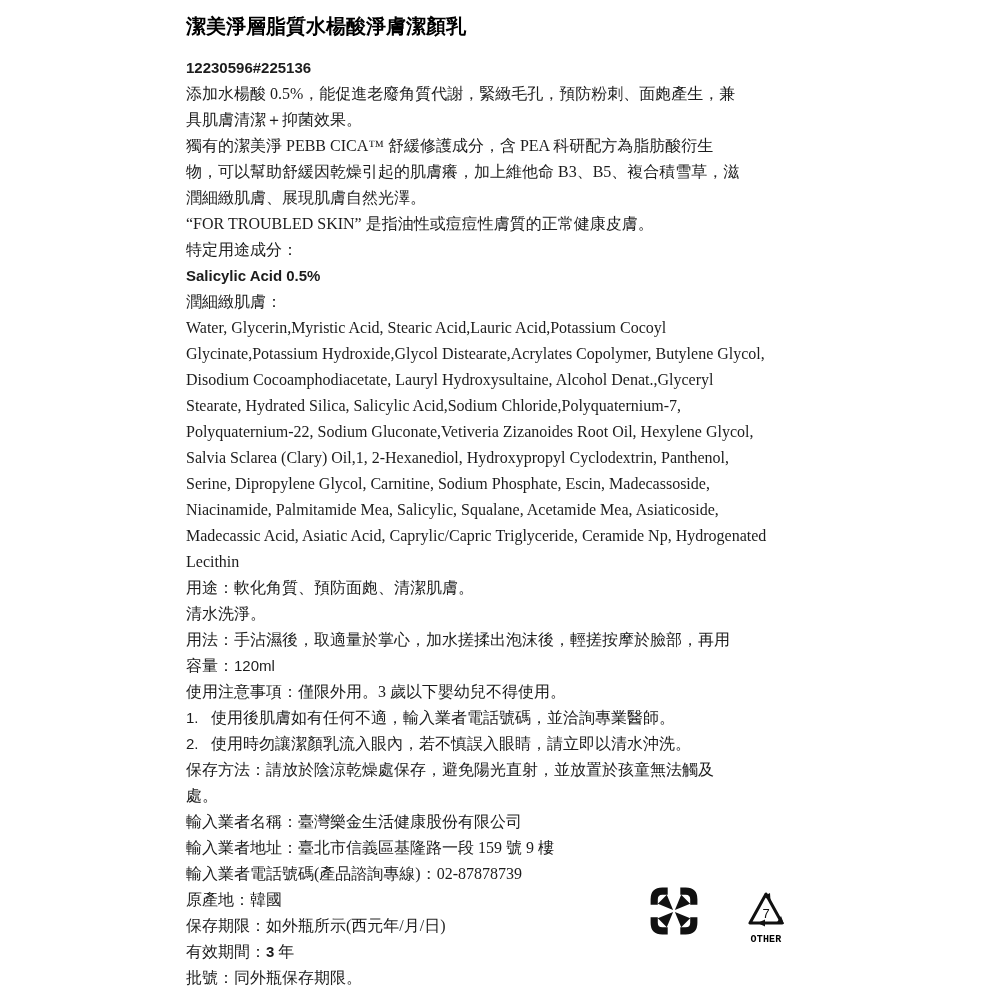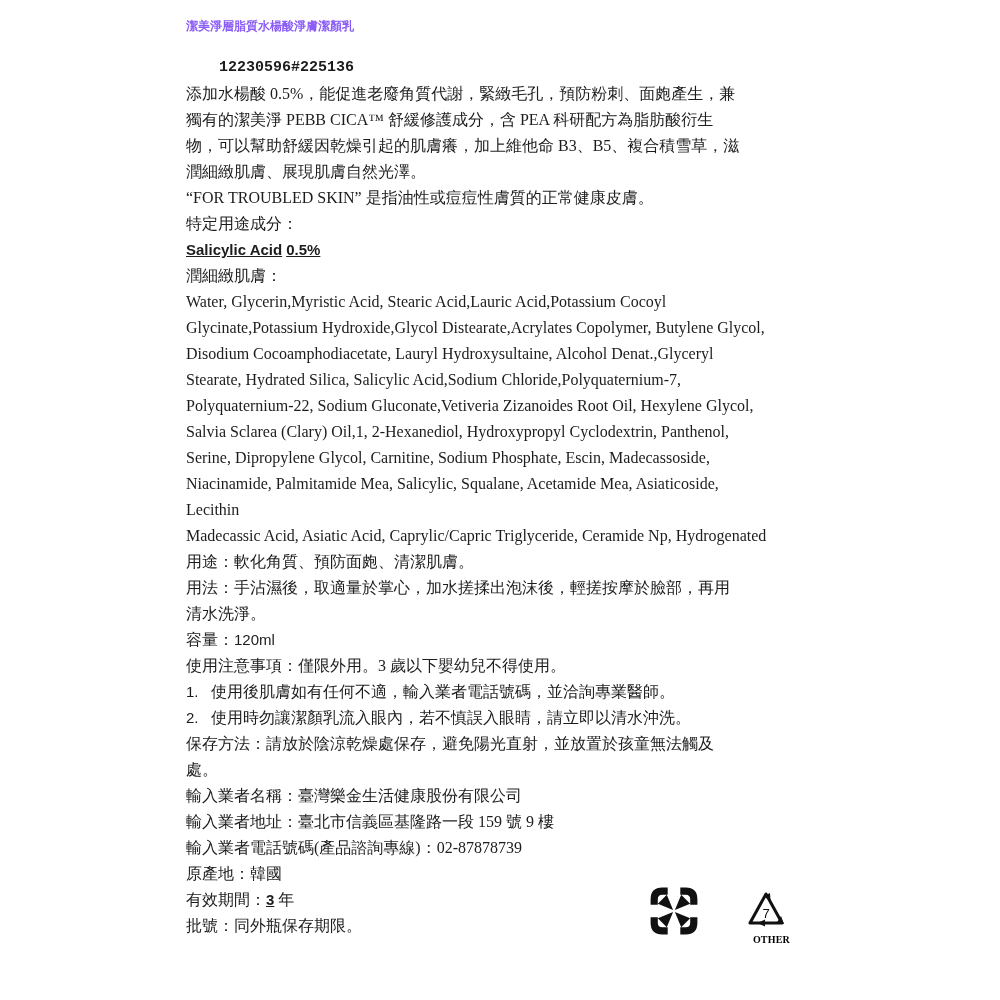--- a/index.html
+++ b/index.html
@@ -3,86 +3,88 @@
 <meta charset="utf-8">
 <style>
   html,body{margin:0;padding:0;}
   body{
     width:1000px;height:1000px;background:#ffffff;position:relative;
     font-family:"Liberation Serif","DejaVu Serif",serif;
     color:#1c1c1c;overflow:hidden;
   }
   .doc{position:absolute;left:186px;top:14px;width:616px;}
   .title{
-    font-size:12px;line-height:24px;font-weight:bold;color:#8b5cf6;
+    font-size:20px;line-height:24px;font-weight:bold;color:#000000;
     margin:0 0 17px 0;white-space:nowrap;
   }
   .ln{margin:0;font-size:16px;line-height:26px;white-space:nowrap;}
-  .code-ln{font-family:Liberation Mono, monospace;font-weight:bold;font-size:15px;margin-left:33px;}
+  .code-ln{font-family:Liberation Sans, sans-serif;font-weight:bold;font-size:15px;}
   .sans{font-family:"Liberation Sans","DejaVu Sans",sans-serif;font-size:15px;}
-  .sans-bold{font-family:"Liberation Sans","DejaVu Sans",sans-serif;font-weight:bold;font-size:15px;text-decoration:underline;}
+  .sans-bold{font-family:"Liberation Sans","DejaVu Sans",sans-serif;font-weight:bold;font-size:15px;}
   .pct-gap{margin-left:4px;}
   .num{display:inline-block;min-width:25px;font-family:"Liberation Sans","DejaVu Sans",sans-serif;font-size:15px;}
   .unit-gap{margin-left:4px;}
   .symbols{position:absolute;left:647px;top:884px;width:150px;height:64px;}
   .tw-recycle{position:absolute;left:0;top:0;width:54px;height:54px;}
   .other-box{position:absolute;left:95px;top:6px;width:48px;text-align:center;}
   .other-label{
-    font-family:Liberation Serif, serif;
-    font-weight:bold;font-size:10px;line-height:11px;color:#000;letter-spacing:0.2px;text-align:right;
+    font-family:Liberation Mono, monospace;
+    font-weight:bold;font-size:10px;line-height:11px;color:#000;letter-spacing:0.2px;
   }
 </style>
 </head>
 <body>
 
 <div class="doc">
 
   <h1 class="title">潔美淨層脂質水楊酸淨膚潔顏乳</h1>
 
   <p class="ln code-ln">12230596#225136</p>
 
   <p class="ln">添加水楊酸 0.5%，能促進老廢角質代謝，緊緻毛孔，預防粉刺、面皰產生，兼</p>
+  <p class="ln">具肌膚清潔＋抑菌效果。</p>
   <p class="ln">獨有的潔美淨 PEBB CICA™ 舒緩修護成分，含 PEA 科研配方為脂肪酸衍生</p>
   <p class="ln">物，可以幫助舒緩因乾燥引起的肌膚癢，加上維他命 B3、B5、複合積雪草，滋</p>
   <p class="ln">潤細緻肌膚、展現肌膚自然光澤。</p>
   <p class="ln">“FOR TROUBLED SKIN” 是指油性或痘痘性膚質的正常健康皮膚。</p>
 
   <p class="ln">特定用途成分：</p>
   <p class="ln"><span class="sans-bold">Salicylic Acid</span><span class="sans-bold pct-gap">0.5%</span></p>
 
   <p class="ln">潤細緻肌膚：</p>
   <p class="ln">Water, Glycerin,Myristic Acid, Stearic Acid,Lauric Acid,Potassium Cocoyl</p>
   <p class="ln">Glycinate,Potassium Hydroxide,Glycol Distearate,Acrylates Copolymer, Butylene Glycol,</p>
   <p class="ln">Disodium Cocoamphodiacetate, Lauryl Hydroxysultaine, Alcohol Denat.,Glyceryl</p>
   <p class="ln">Stearate, Hydrated Silica, Salicylic Acid,Sodium Chloride,Polyquaternium-7,</p>
   <p class="ln">Polyquaternium-22, Sodium Gluconate,Vetiveria Zizanoides Root Oil, Hexylene Glycol,</p>
   <p class="ln">Salvia Sclarea (Clary) Oil,1, 2-Hexanediol, Hydroxypropyl Cyclodextrin, Panthenol,</p>
   <p class="ln">Serine, Dipropylene Glycol, Carnitine, Sodium Phosphate, Escin, Madecassoside,</p>
   <p class="ln">Niacinamide, Palmitamide Mea, Salicylic, Squalane, Acetamide Mea, Asiaticoside,</p>
+  <p class="ln">Madecassic Acid, Asiatic Acid, Caprylic/Capric Triglyceride, Ceramide Np, Hydrogenated</p>
   <p class="ln">Lecithin</p>
-  <p class="ln">Madecassic Acid, Asiatic Acid, Caprylic/Capric Triglyceride, Ceramide Np, Hydrogenated</p>
 
   <p class="ln">用途：軟化角質、預防面皰、清潔肌膚。</p>
+  <p class="ln">清水洗淨。</p>
   <p class="ln">用法：手沾濕後，取適量於掌心，加水搓揉出泡沫後，輕搓按摩於臉部，再用</p>
-  <p class="ln">清水洗淨。</p>
 
   <p class="ln"><span>容量：</span><span class="sans">120ml</span></p>
 
   <p class="ln">使用注意事項：僅限外用。3 歲以下嬰幼兒不得使用。</p>
   <p class="ln"><span class="num">1.</span><span>使用後肌膚如有任何不適，輸入業者電話號碼，並洽詢專業醫師。</span></p>
   <p class="ln"><span class="num">2.</span><span>使用時勿讓潔顏乳流入眼內，若不慎誤入眼睛，請立即以清水沖洗。</span></p>
 
   <p class="ln">保存方法：請放於陰涼乾燥處保存，避免陽光直射，並放置於孩童無法觸及</p>
   <p class="ln">處。</p>
 
   <p class="ln">輸入業者名稱：臺灣樂金生活健康股份有限公司</p>
   <p class="ln">輸入業者地址：臺北市信義區基隆路一段 159 號 9 樓</p>
   <p class="ln">輸入業者電話號碼(產品諮詢專線)：02-87878739</p>
 
   <p class="ln">原產地：韓國</p>
+  <p class="ln">保存期限：如外瓶所示(西元年/月/日)</p>
   <p class="ln"><span>有效期間：</span><span class="sans-bold">3</span><span class="unit-gap">年</span></p>
   <p class="ln">批號：同外瓶保存期限。</p>
 
 </div>
 
 <div class="symbols">
   <svg class="tw-recycle" viewBox="0 0 60 60" aria-hidden="true">
     <g fill="none" stroke="#111111" stroke-width="8">
       <path d="M23 8 H17 Q8 8 8 17 V23"></path>
       <path d="M37 8 H43 Q52 8 52 17 V23"></path>

